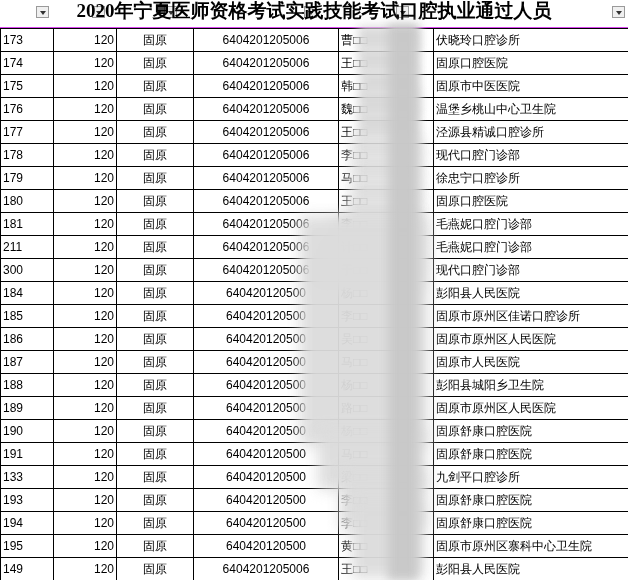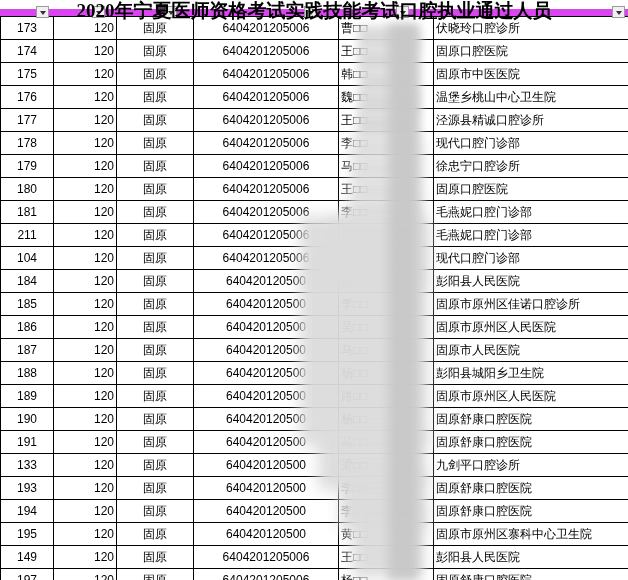--- a/index.html
+++ b/index.html
@@ -16,22 +16,22 @@
   #sheet {
     position: relative;
     width: 628px;
     height: 580px;
     background: #ffffff;
   }
 
   
   .filter-row {
     position: relative;
-    height: 16px;
-    border-bottom: 7px solid #d946ef;
+    height: 28px;
+    border-bottom: 1px solid #d946ef;
     box-sizing: border-box;
   }
   .filter-btn {
     position: absolute;
     top: 6px;
     width: 13px;
     height: 12px;
     background: #f0f0f0;
     border: 1px solid #9a9a9a;
     box-sizing: border-box;
@@ -68,21 +68,21 @@
     color: #000000;
   }
   table.grid td {
     border: 1px solid #000000;
     height: 22px;
     padding: 0 2px;
     overflow: hidden;
     white-space: nowrap;
     vertical-align: middle;
   }
-  .c-idx   { width: 48px;  text-align: center; }
+  .c-idx   { width: 48px;  text-align: left; }
   .c-code  { width: 58px;  text-align: right; }
   .c-city  { width: 72px;  text-align: center; font-family: Liberation Serif, serif; }
   .c-no    { width: 140px; text-align: center; }
   .c-name  { width: 90px;  text-align: left; padding-left: 6px; }
   .c-org   { width: 216px; text-align: left; padding-left: 4px; }
 
   
   .blurbox {
     position: absolute;
     background: #d8d8d8;
@@ -191,21 +191,21 @@
         </tr>
         <tr>
           <td class="c-idx">211</td>
           <td class="c-code">120</td>
           <td class="c-city">固原</td>
           <td class="c-no">6404201205006</td>
           <td class="c-name">计□□</td>
           <td class="c-org">毛燕妮口腔门诊部</td>
         </tr>
         <tr>
-          <td class="c-idx">104</td>
+          <td class="c-idx">300</td>
           <td class="c-code">120</td>
           <td class="c-city">固原</td>
           <td class="c-no">6404201205006</td>
           <td class="c-name">于□□</td>
           <td class="c-org">现代口腔门诊部</td>
         </tr>
         <tr>
           <td class="c-idx">184</td>
           <td class="c-code">120</td>
           <td class="c-city">固原</td>

